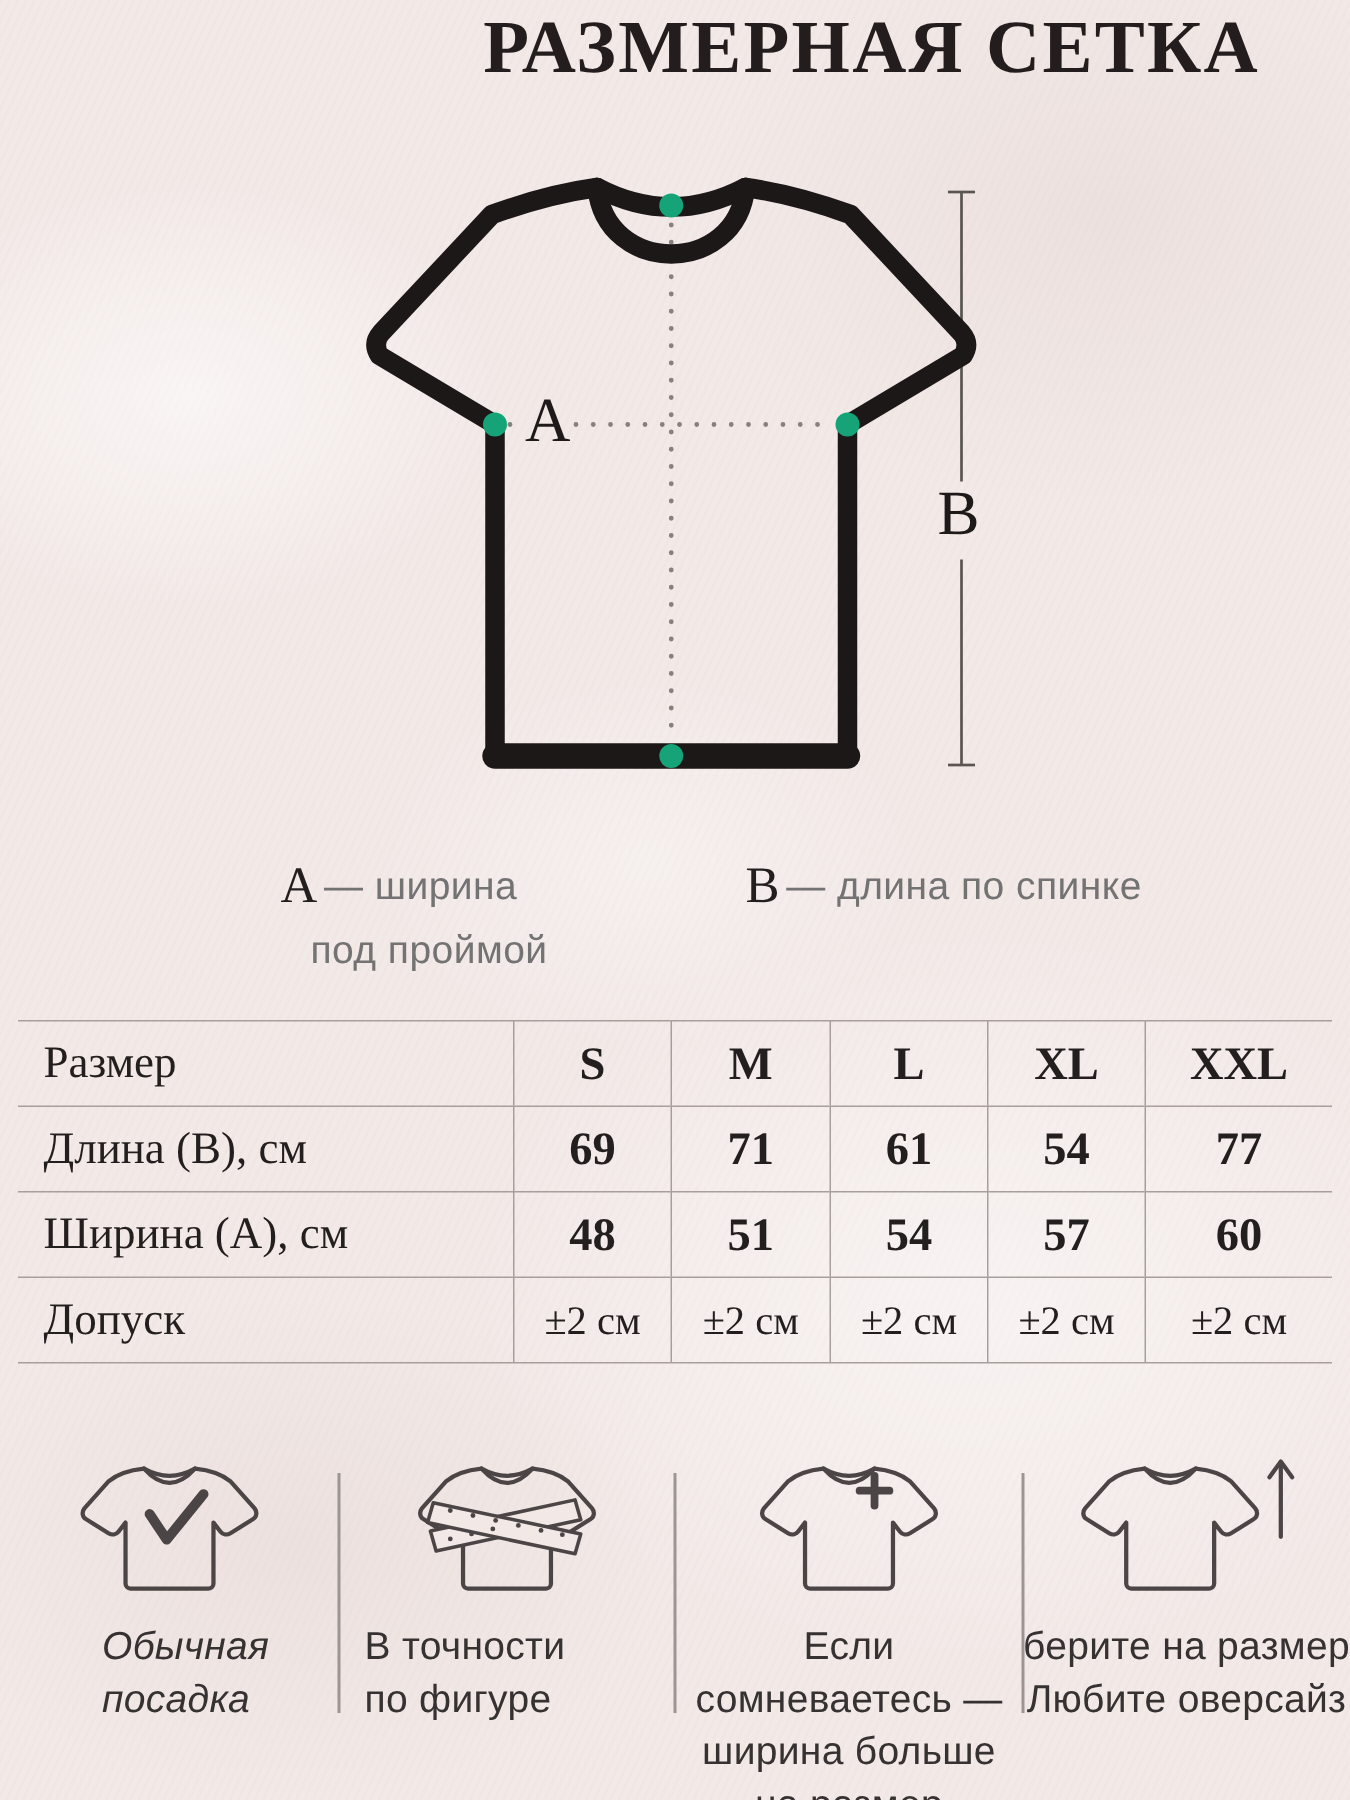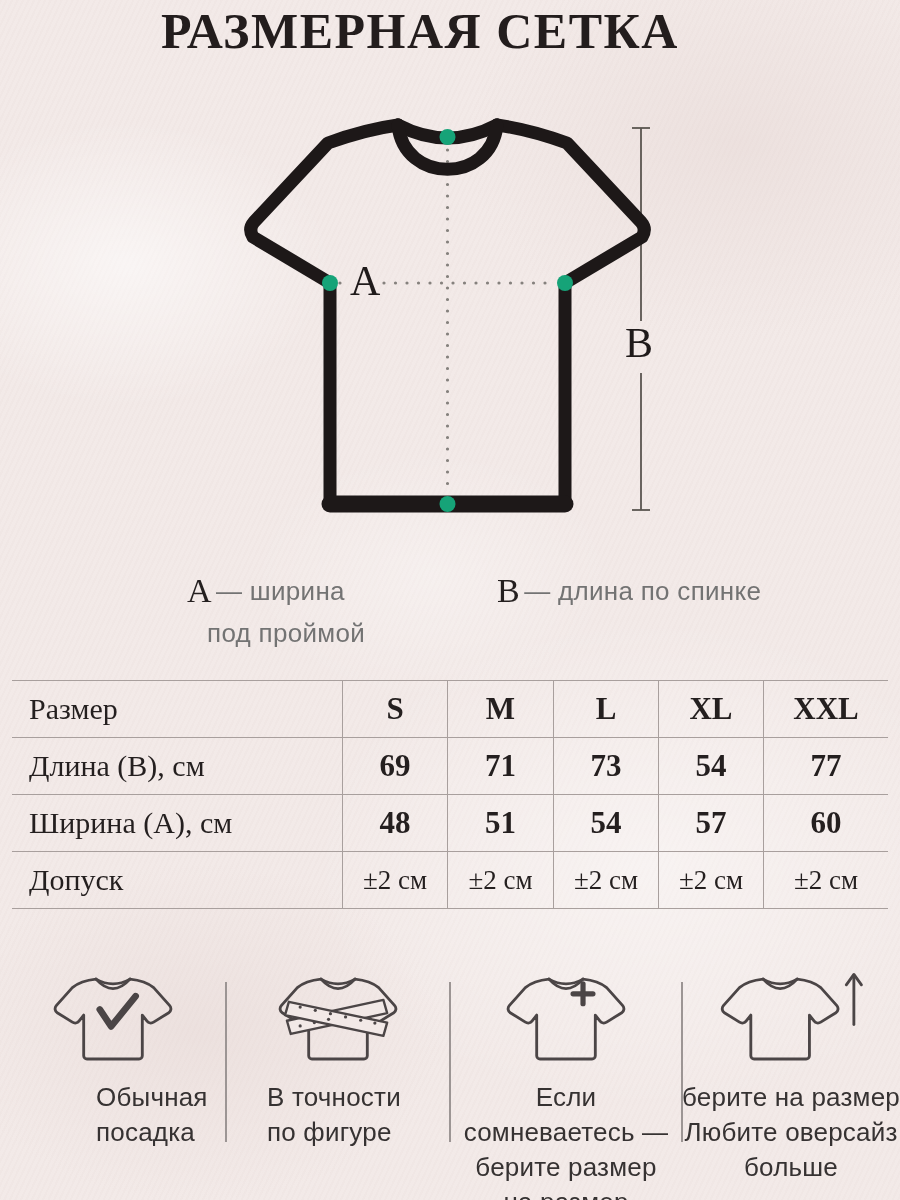--- a/index.html
+++ b/index.html
@@ -16,21 +16,21 @@
       radial-gradient(ellipse 320px 220px at 14% 22%, rgba(255,255,255,0.55), transparent 65%),
       radial-gradient(ellipse 420px 300px at 82% 12%, rgba(227,211,208,0.40), transparent 65%),
       radial-gradient(ellipse 520px 380px at 72% 72%, rgba(255,255,255,0.45), transparent 65%),
       radial-gradient(ellipse 380px 260px at 22% 86%, rgba(226,210,207,0.38), transparent 65%),
       radial-gradient(ellipse 260px 180px at 48% 48%, rgba(255,255,255,0.30), transparent 70%),
       repeating-linear-gradient(115deg, rgba(208,192,189,0.05) 0 2px, rgba(255,255,255,0.04) 2px 5px);
     pointer-events:none;
   }
   .title{
     position:absolute;left:0;top:2px;width:840px;
-    text-align:center;
+    text-align:right;
     font-family:"Liberation Serif",serif;
     font-size:50px;font-weight:600;letter-spacing:1.5px;
     color:#231d1d;margin:0;
   }
   
   .diagram{position:absolute;left:218px;top:92px;width:480px;height:460px;}
   .diagram svg{position:absolute;left:0;top:0;}
   .measure-letter{
     position:absolute;
     font-family:"Liberation Serif",serif;
@@ -70,22 +70,22 @@
   .footer{
     position:absolute;left:0;top:948px;width:900px;height:235px;
     display:grid;grid-template-columns:225px 225px 232px 218px;
   }
   .fcell{display:flex;flex-direction:column;align-items:center;}
   .fcell .icon-wrap{margin-top:16px;height:104px;display:flex;align-items:flex-start;justify-content:center;}
   .caption{
     margin-top:12px;text-align:center;
     font-size:26px;line-height:35px;color:#363232;letter-spacing:0.2px;
   }
-  .fcell.left1 .caption{align-self:flex-start;text-align:left;padding-left:96px;}
-  .fcell.left2 .caption{align-self:flex-start;text-align:left;padding-left:42px;}
+  .fcell.left1 .caption{align-self:flex-start;text-align:left;padding-left:68px;font-style:italic;}
+  .fcell.left2 .caption{align-self:flex-start;text-align:left;padding-left:18px;}
   .cap-line{display:block;}
   .cap-line:empty{display:none;}
   .fdivider{
     position:absolute;top:982px;height:160px;width:1.5px;
     background:#9c9594;
   }
   .fd1{left:225px;} .fd2{left:449px;} .fd3{left:681px;}
 </style>
 </head>
 <body>
@@ -140,21 +140,21 @@
   <div class="cell lbl">Размер</div>
   <div class="cell vline strong">S</div>
   <div class="cell vline strong">M</div>
   <div class="cell vline strong">L</div>
   <div class="cell vline strong">XL</div>
   <div class="cell vline strong">XXL</div>
 
   <div class="cell lbl">Длина (B), см</div>
   <div class="cell vline strong">69</div>
   <div class="cell vline strong">71</div>
-  <div class="cell vline strong">73</div>
+  <div class="cell vline strong">61</div>
   <div class="cell vline strong">54</div>
   <div class="cell vline strong">77</div>
 
   <div class="cell lbl">Ширина (A), см</div>
   <div class="cell vline strong">48</div>
   <div class="cell vline strong">51</div>
   <div class="cell vline strong">54</div>
   <div class="cell vline strong">57</div>
   <div class="cell vline strong">60</div>
 
@@ -227,40 +227,39 @@
           <path d="M 52,16 Q 70,36 88,16"></path>
         </g>
         <g stroke="#4b4546" stroke-width="5.5" stroke-linecap="round">
           <line x1="88" y1="21" x2="88" y2="42"></line>
           <line x1="77.5" y1="31.5" x2="98.5" y2="31.5"></line>
         </g>
       </svg>
     </div>
     <div class="caption">
       <span class="cap-line">Если сомневаетесь —</span>
-      <span class="cap-line">берите размер</span>
+      <span class="cap-line">ширина больше</span>
       <span class="cap-line">на размер</span>
     </div>
   </div>
 
   <div class="fcell">
     <div class="icon-wrap">
       <svg width="158" height="104" viewBox="0 0 163 110" fill="none">
         <g stroke="#4b4546" stroke-width="3" stroke-linejoin="round" stroke-linecap="round">
           <path d="M 52,16 C 42,17 33,20 27,25 L 10,44 C 8,46.5 8.5,50 11,51.5 L 27,61.5 C 29.5,63 32.5,62.5 34,60.5 L 39,54 L 39,97 C 39,99 40.5,100.5 42.5,100.5 L 97.5,100.5 C 99.5,100.5 101,99 101,97 L 101,54 L 106,60.5 C 107.5,62.5 110.5,63 113,61.5 L 129,51.5 C 131.5,50 132,46.5 130,44 L 113,25 C 107,20 98,17 88,16"></path>
           <path d="M 52,16 Q 70,26 88,16"></path>
           <path d="M 52,16 Q 70,36 88,16"></path>
           <line x1="148" y1="64" x2="148" y2="12"></line>
           <path d="M 140,22 L 148,11 L 156,22"></path>
         </g>
       </svg>
     </div>
     <div class="caption">
       <span class="cap-line">берите на размер</span>
       <span class="cap-line">Любите оверсайз</span>
-      <span class="cap-line">больше</span>
     </div>
   </div>
 </div>
 
 <div class="fdivider fd1"></div>
 <div class="fdivider fd2"></div>
 <div class="fdivider fd3"></div>
 
 </body></html>

